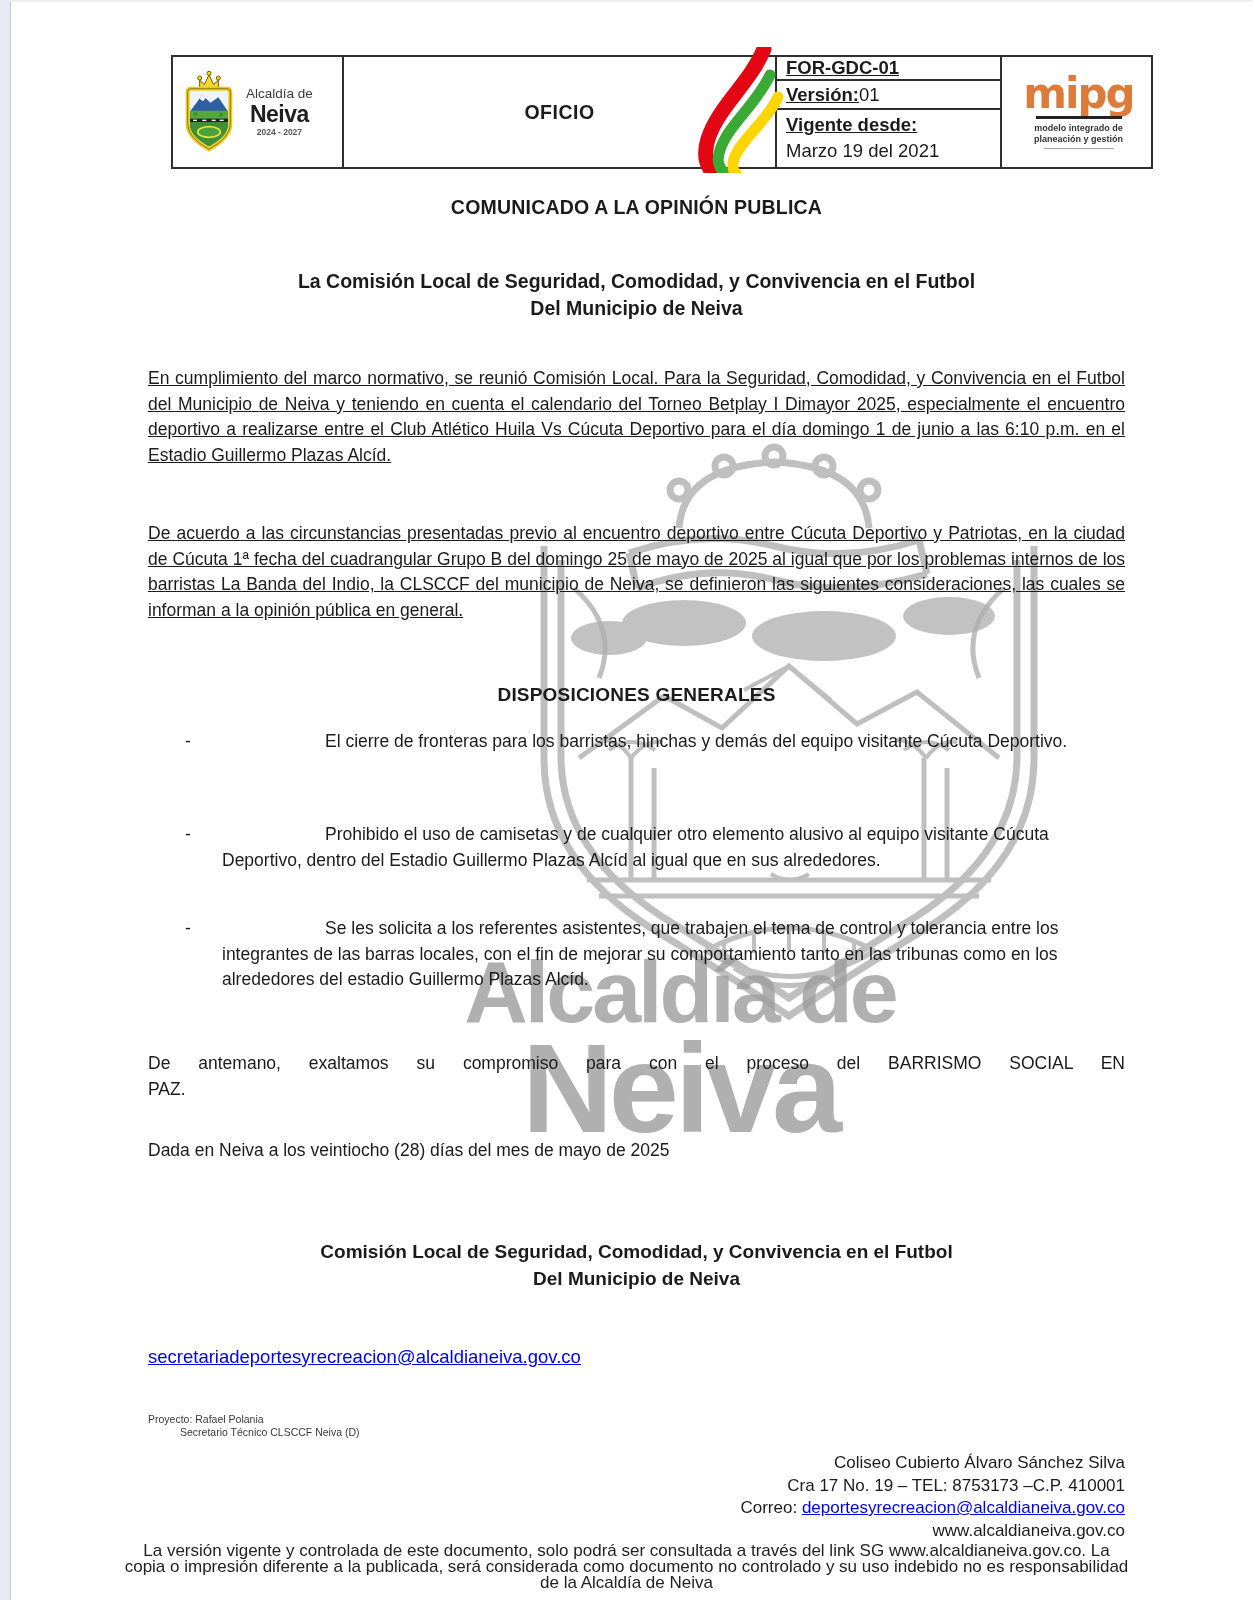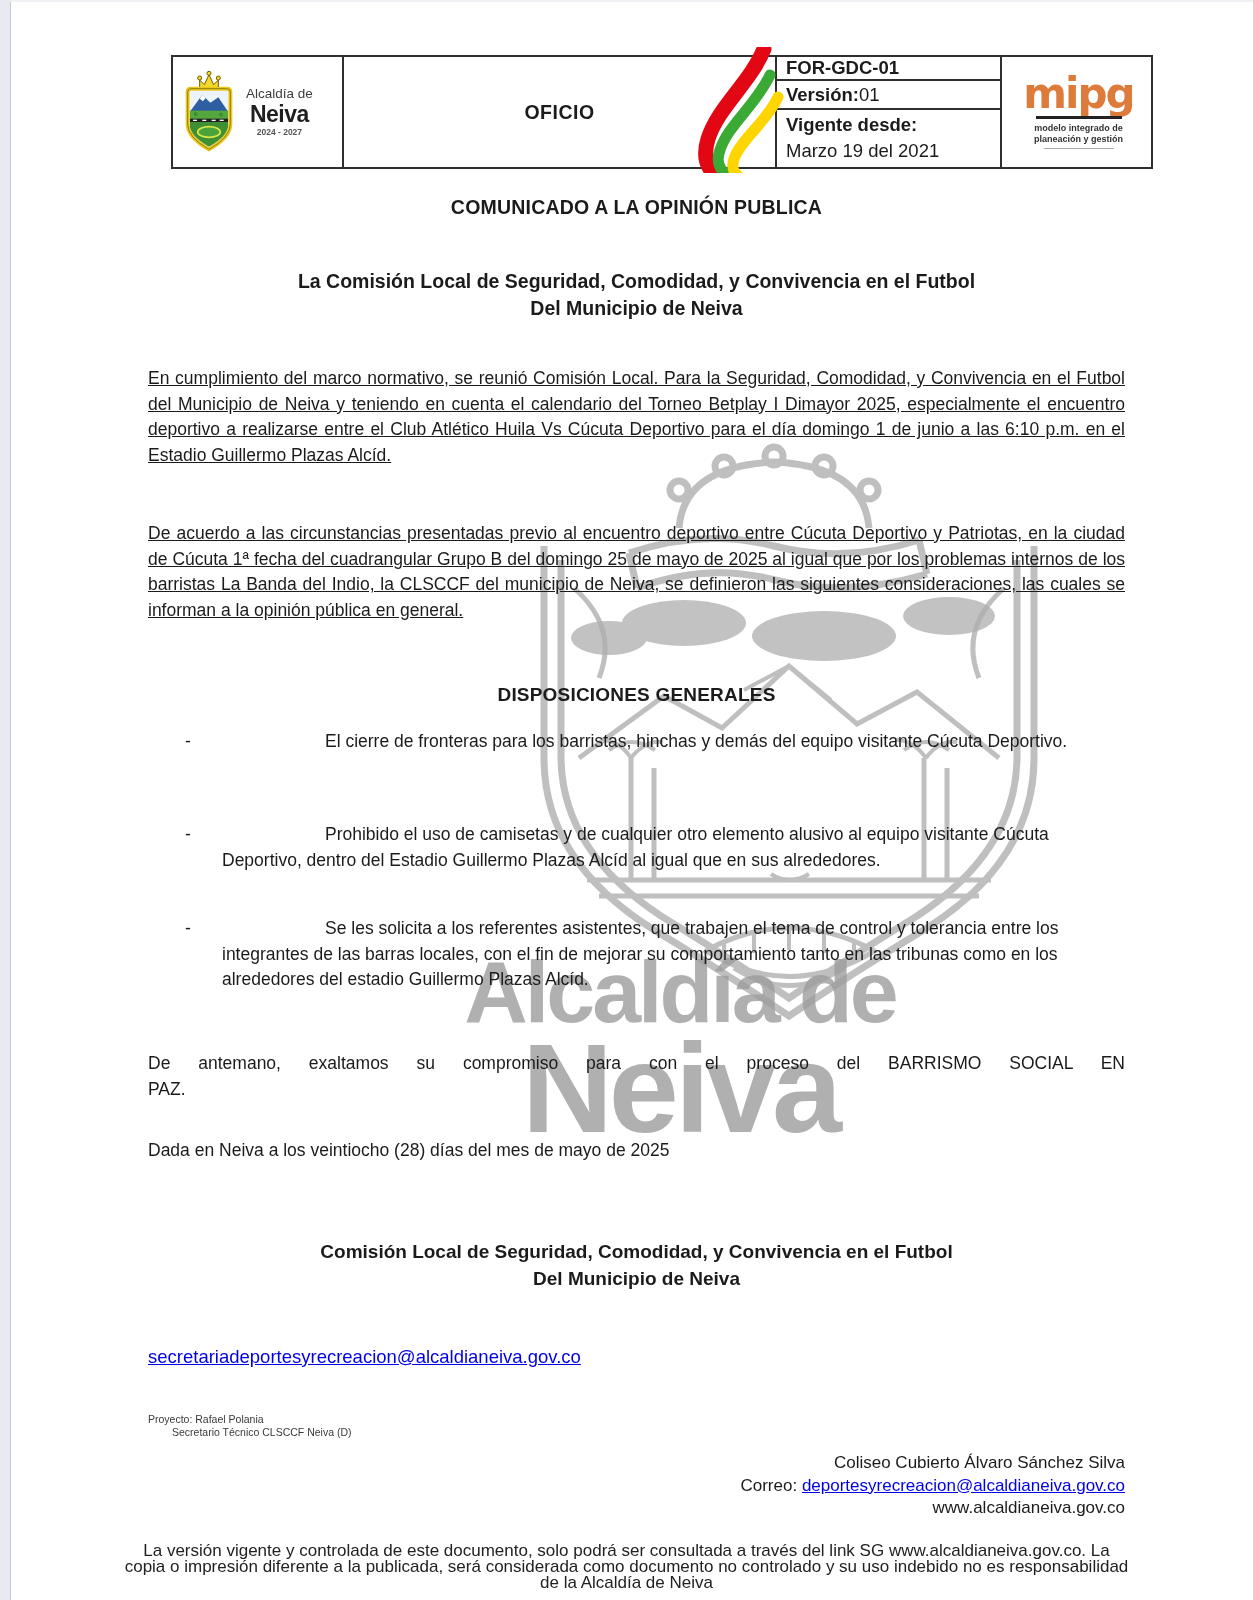--- a/index.html
+++ b/index.html
@@ -21,21 +21,21 @@
   .logo-cell{display:flex;align-items:center;justify-content:flex-start;padding:4px 2px 4px 8px;}
   .logo-text{margin-left:5px;text-align:center;line-height:1.05;}
   .logo-text .l1{font-size:13.5px;color:#3d3d3d;}
   .logo-text .l2{font-size:23px;font-weight:bold;color:#1f1f1f;letter-spacing:-0.5px;}
   .logo-text .l3{font-size:8.5px;font-weight:bold;color:#555;margin-top:2px;}
   .oficio-cell{display:flex;align-items:center;justify-content:center;}
   .oficio{font-weight:bold;font-size:19.5px;letter-spacing:0.5px;}
   .ver-cell{display:grid;grid-template-rows:24px 29px 1fr;}
   .ver-cell .vrow{border-bottom:2px solid #2f2f2f;box-sizing:border-box;padding:0 0 0 9px;font-size:18.5px;display:flex;align-items:center;}
   .ver-cell .vrow:last-child{border-bottom:none;display:block;padding-top:2px;line-height:26px;}
-  .b{font-weight:bold;}
+  .b{font-weight:bold;text-decoration:underline;}
   .mipg-cell{display:flex;flex-direction:column;align-items:center;justify-content:center;}
   .mipg-word{font-size:42px;font-weight:bold;color:#dd7b3b;letter-spacing:-2px;line-height:38px;font-family:"DejaVu Sans",sans-serif;}
   .mipg-bar{width:86px;height:3px;background:#222;margin:3px 0 4px 0;}
   .mipg-cap{width:104px;text-align:center;font-size:9px;font-weight:bold;color:#333;line-height:10.5px;}
   .mipg-bar2{width:70px;height:1px;background:#aaa;margin-top:4px;}
   .flame{position:absolute;left:688px;top:47px;z-index:5;}
 
   
   .wm-shield{position:absolute;left:478px;top:428px;z-index:0;opacity:0.85;}
   .wm-text{position:absolute;left:425px;top:948px;width:510px;text-align:center;z-index:0;color:#9d9d9d;opacity:0.8;font-weight:bold;line-height:1;}
@@ -57,21 +57,21 @@
   .b-dash{position:absolute;left:0;top:0;}
   .b-text{margin-left:37px;text-indent:103px;}
   .closing{top:1051px;font-size:17.5px;line-height:25.6px;}
   .closing .line1{text-align:justify;text-align-last:justify;}
   .date-line{top:1140px;font-size:17.5px;}
   .salute{top:1194px;font-size:17.5px;}
   .signature{top:1238px;font-size:19px;font-weight:bold;line-height:27px;}
   .email-row{top:1346px;font-size:18.5px;}
   a.lnk, .lnk{color:#0000e8;text-decoration:underline;cursor:pointer;}
   .proyecto{top:1413px;font-size:10.5px;color:#3a3a3a;line-height:12.5px;}
-  .proyecto .ind{margin-left:24px;}
+  .proyecto .ind{margin-left:32px;}
   .footer-addr{top:1452px;text-align:right;font-size:17px;line-height:22.5px;}
   .disclaimer{position:absolute;left:121px;top:1543px;width:1011px;text-align:center;font-size:17px;line-height:16px;color:#222;z-index:2;}
 </style>
 </head>
 <body>
 
 <div class="page">
   <div class="edge"></div>
   <div class="topline"></div>
 
@@ -234,20 +234,21 @@
     <a class="lnk">secretariadeportesyrecreacion@alcaldianeiva.gov.co</a>
   </div>
 
   <div class="blk proyecto">
     <div>Proyecto: Rafael Polania</div>
     <div class="ind">Secretario Técnico CLSCCF Neiva (D)</div>
   </div>
 
   <div class="blk footer-addr">
     <div>Coliseo Cubierto Álvaro Sánchez Silva</div>
+    <div>Cra 17 No. 19 – TEL: 8753173 –C.P. 410001</div>
     <div>
       <span>Correo: </span><a class="lnk">deportesyrecreacion@alcaldianeiva.gov.co</a>
     </div>
     <div>www.alcaldianeiva.gov.co</div>
   </div>
 
   <div class="disclaimer">La versión vigente y controlada de este documento, solo podrá ser consultada a través del link SG www.alcaldianeiva.gov.co. La copia o impresión diferente a la publicada, será considerada como documento no controlado y su uso indebido no es responsabilidad de la Alcaldía de Neiva</div>
 </div>
 
 </body></html>

